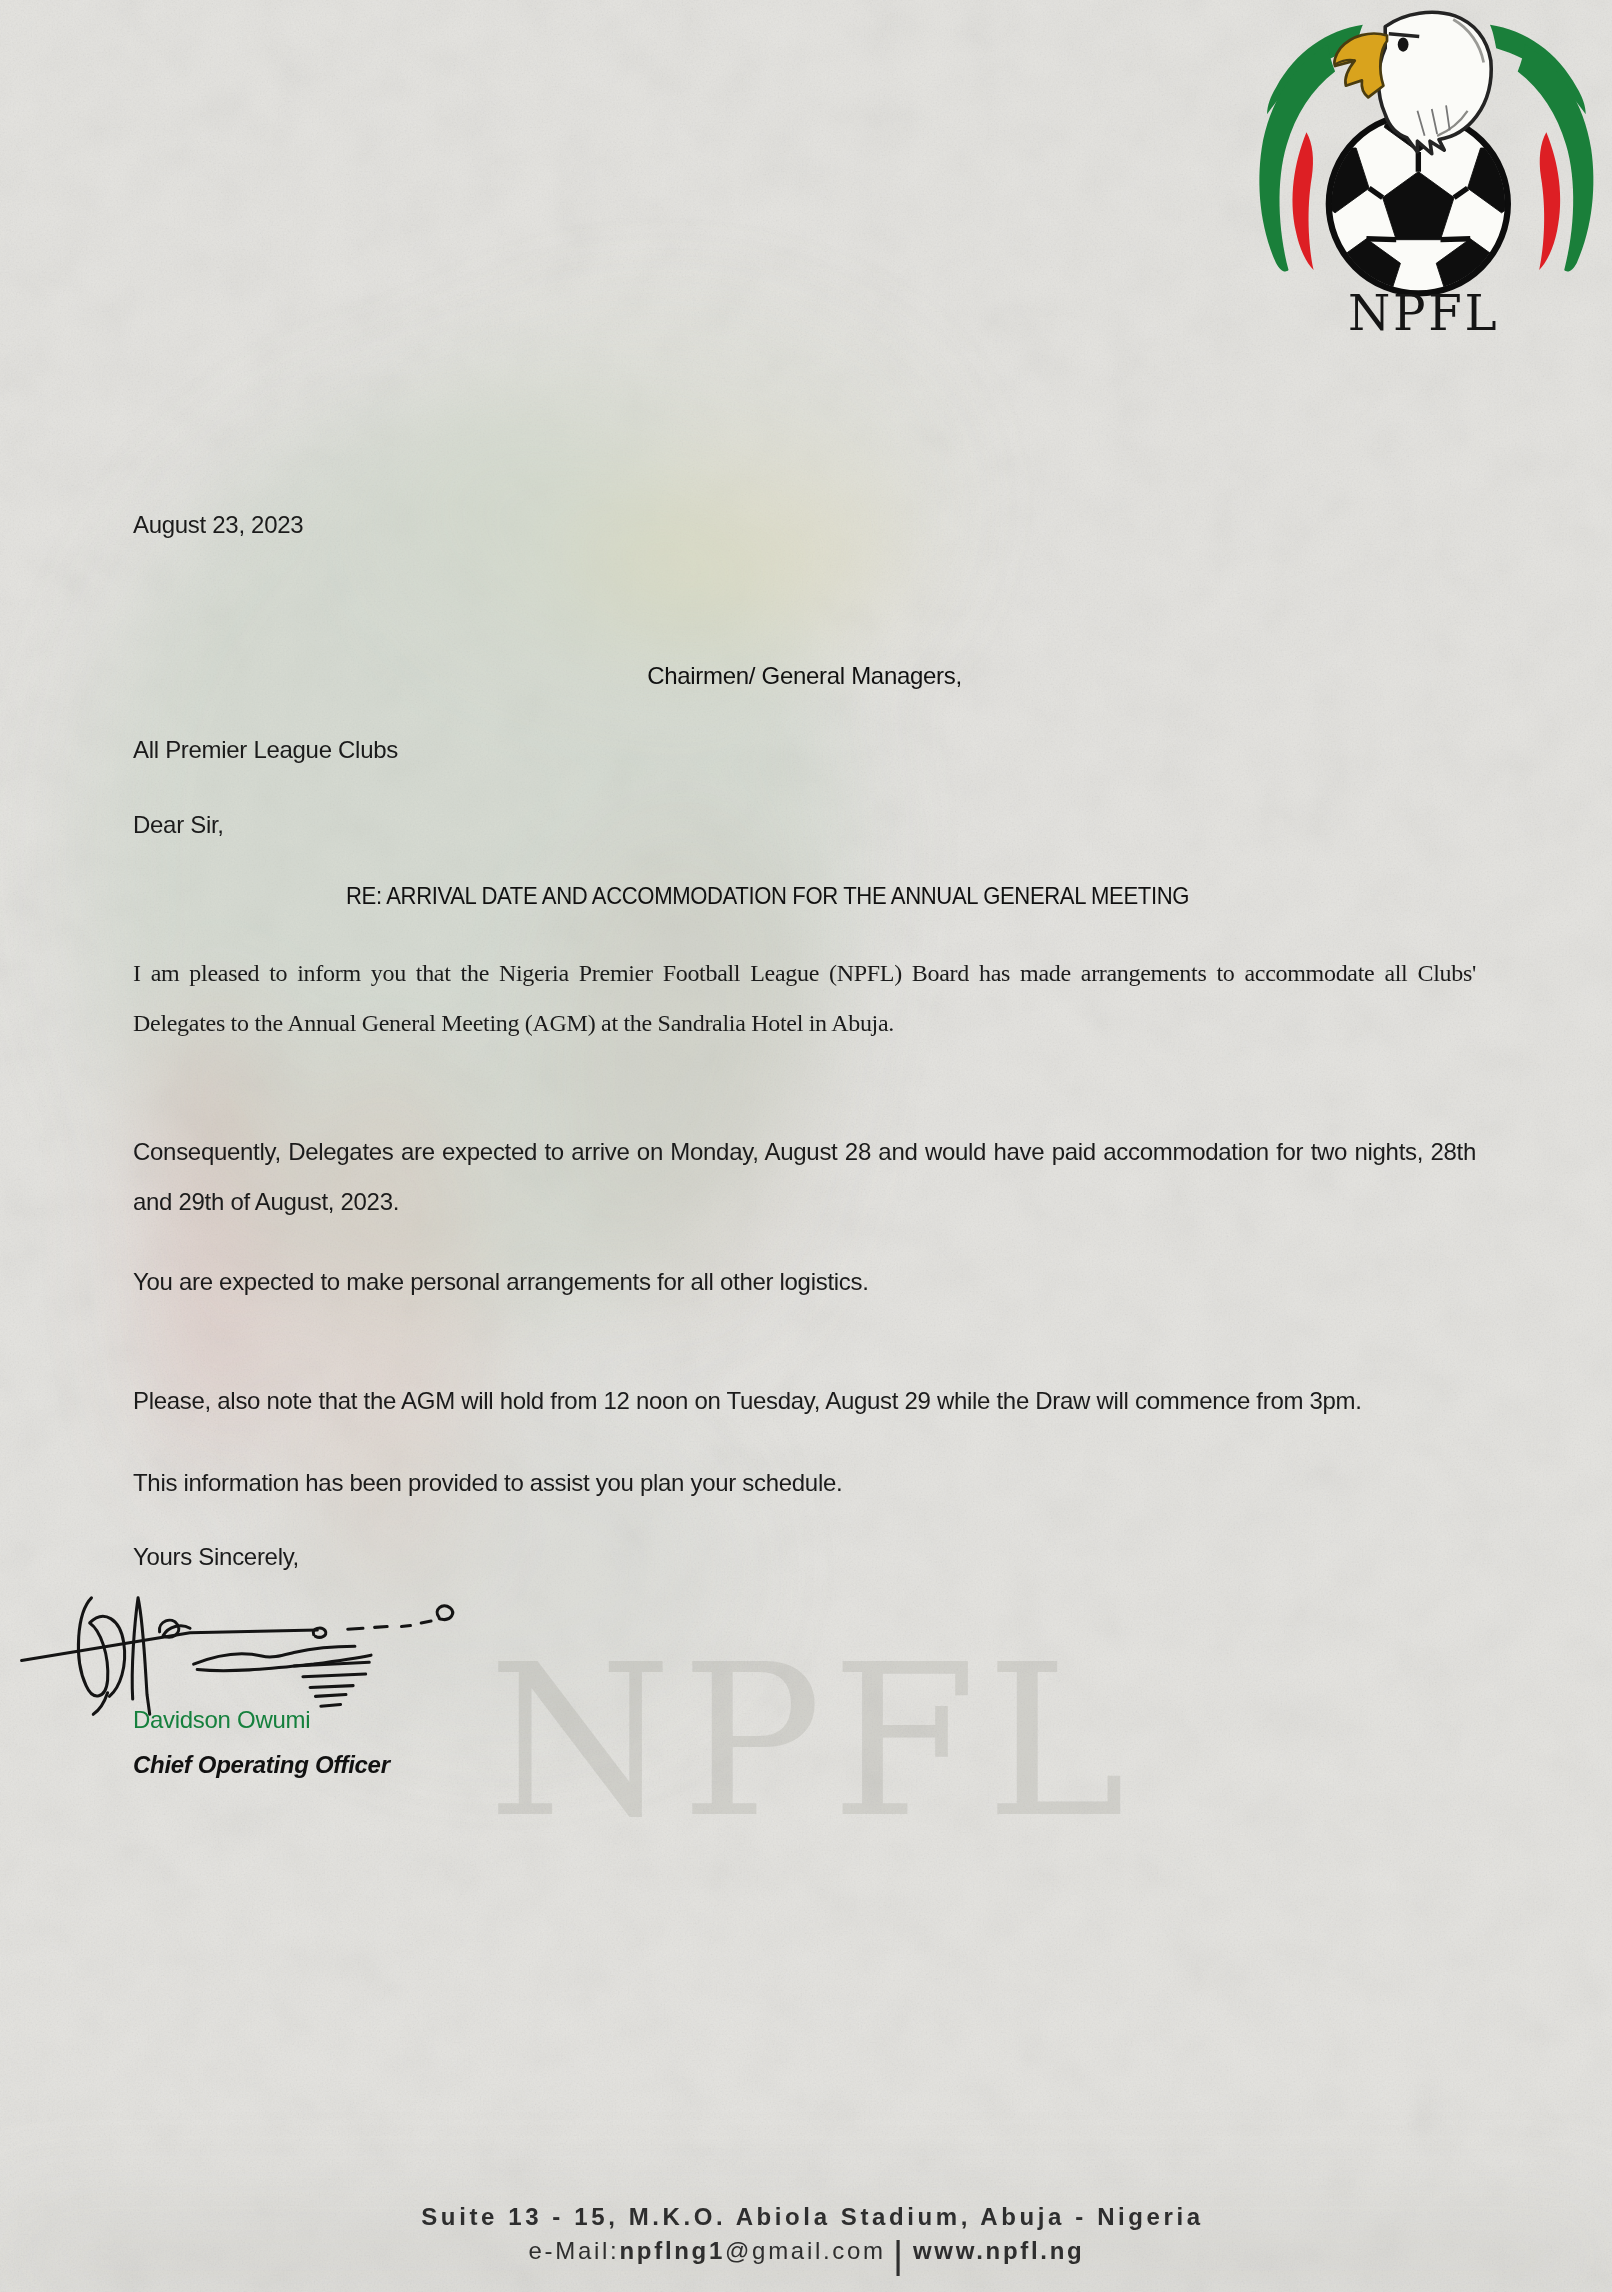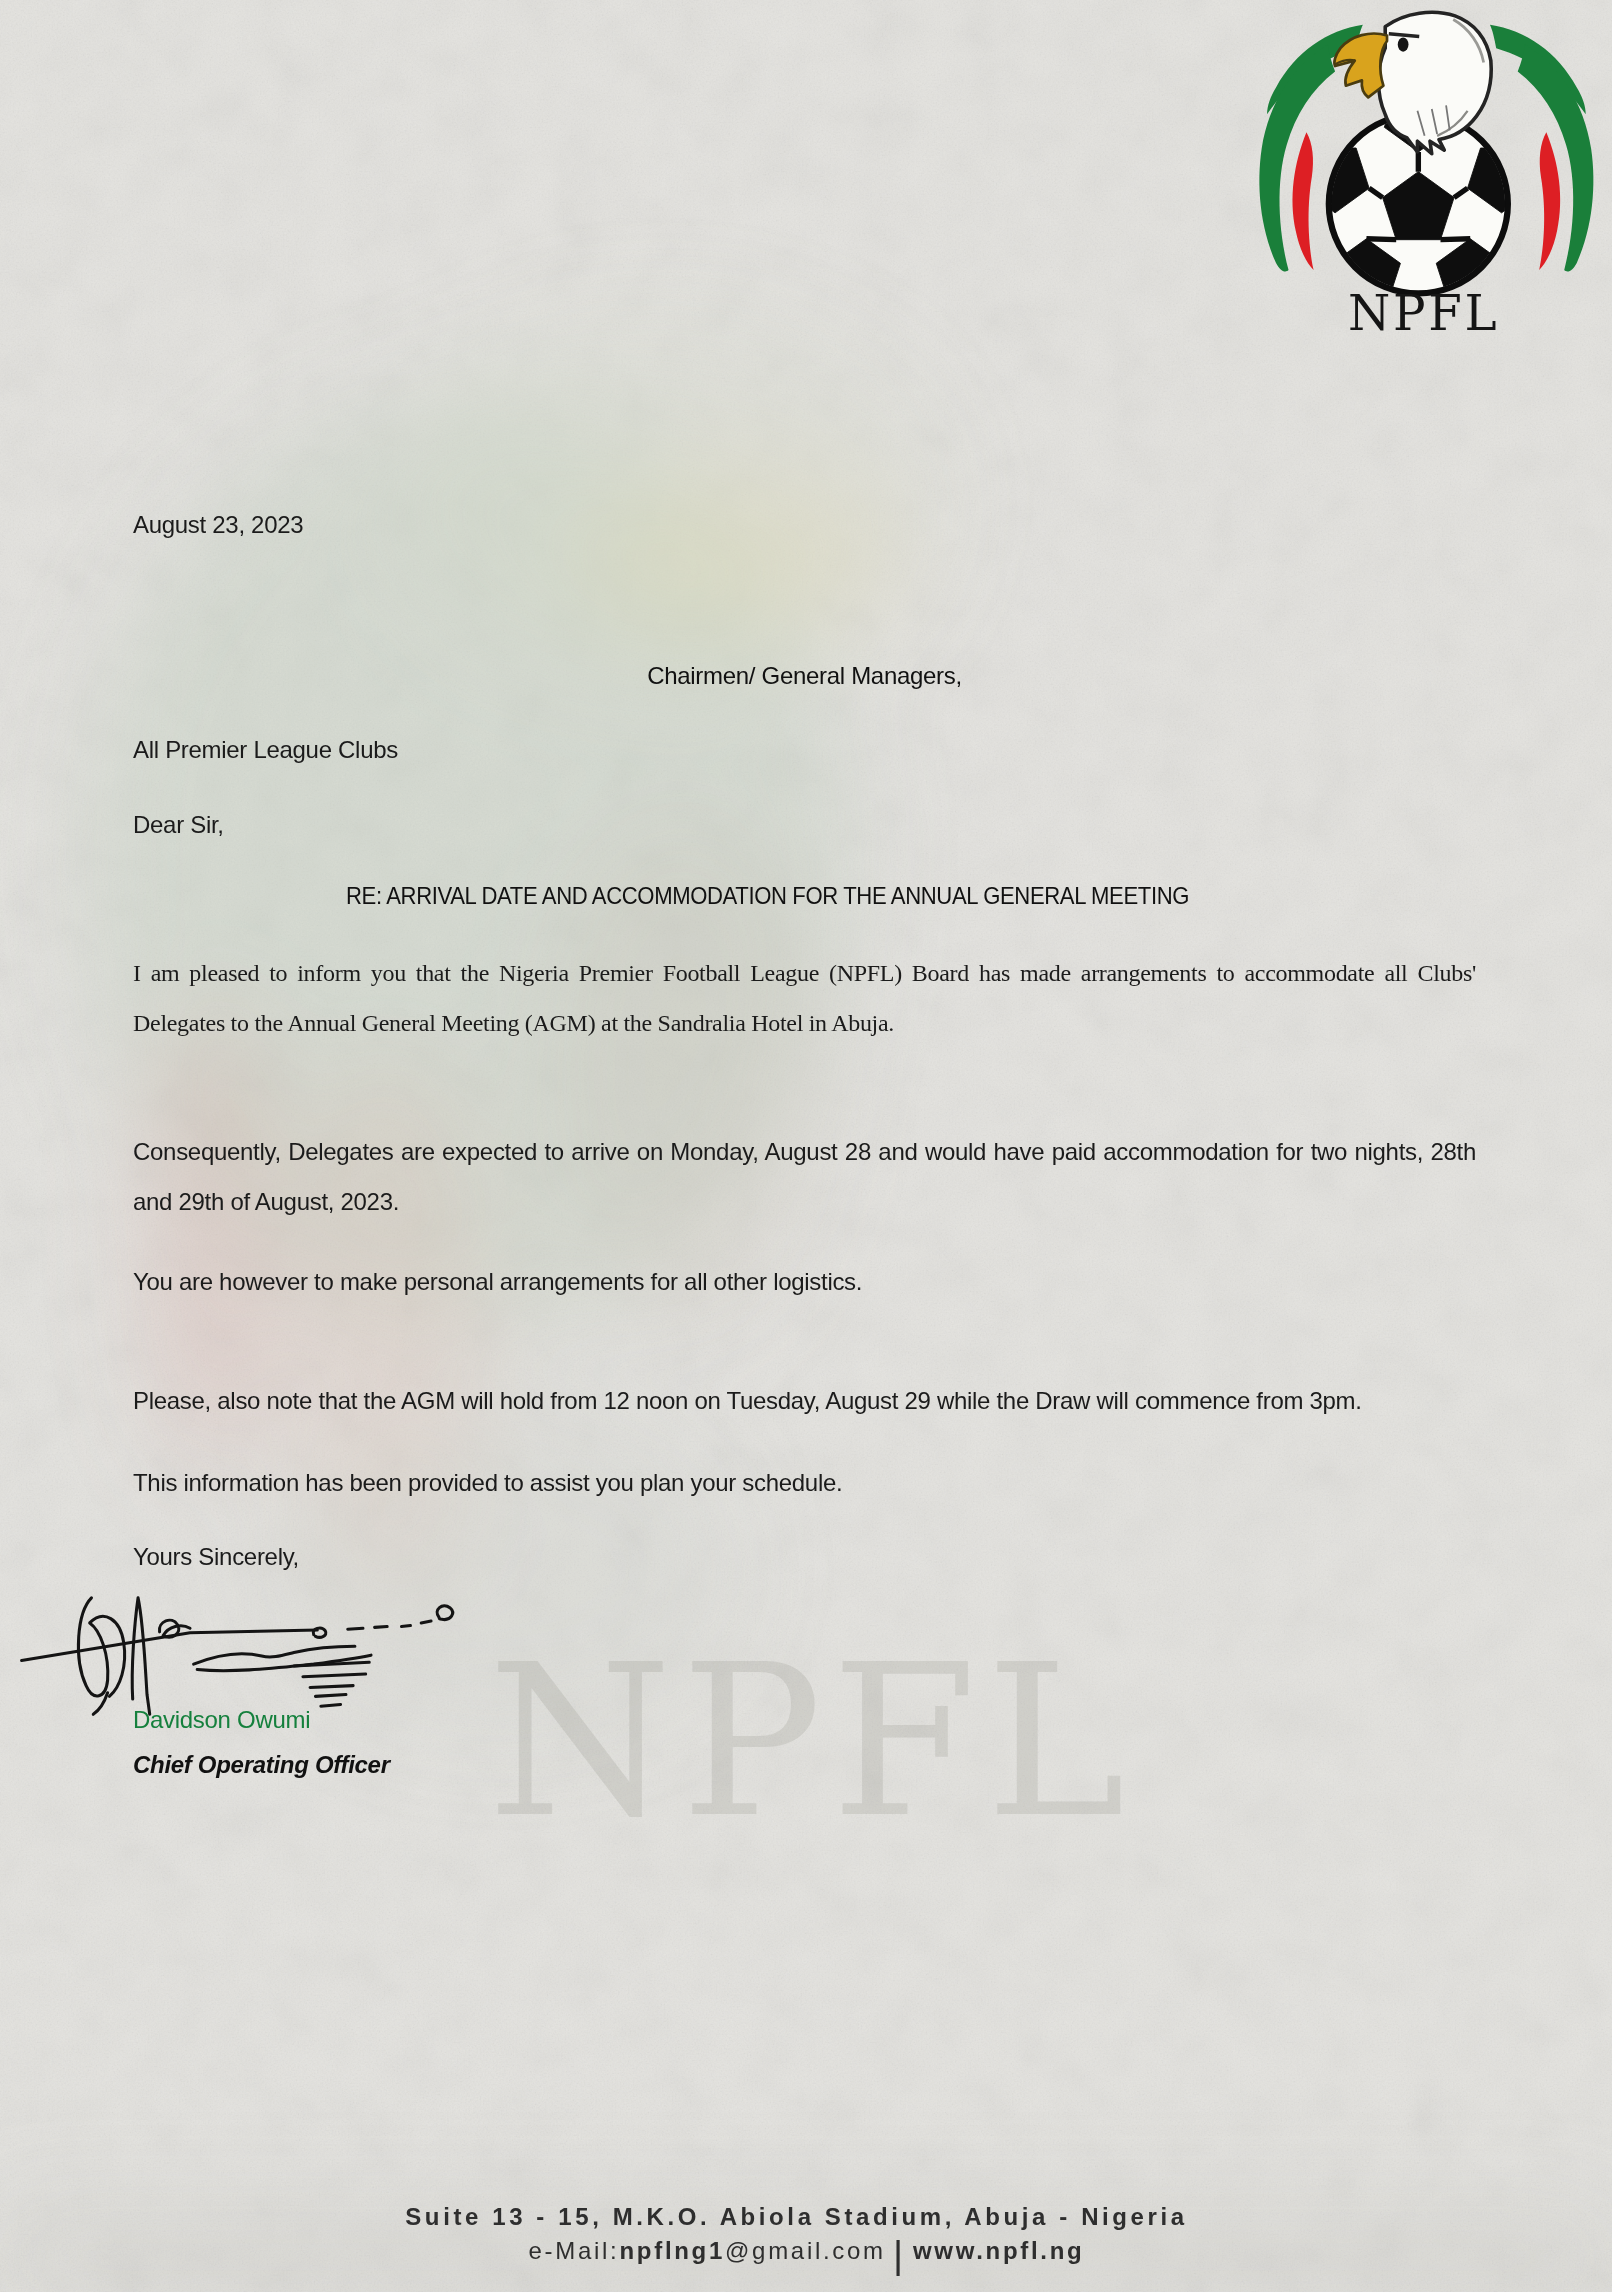--- a/index.html
+++ b/index.html
@@ -127,21 +127,21 @@
   <p class="block" style="top:500px;">August 23, 2023</p>
 
   <p class="block bold" style="top:651px;">Chairmen/ General Managers,</p>
   <p class="block" style="top:725px;">All Premier League Clubs</p>
   <p class="block" style="top:800px;">Dear Sir,</p>
 
   <p class="block bold" style="top:871px;"><span class="subject" style="display:inline-block;">RE: ARRIVAL DATE AND ACCOMMODATION FOR THE ANNUAL GENERAL MEETING</span></p>
 
   <p class="block just" style="top:948px;font-family:Liberation Serif, serif;">I am pleased to inform you that the Nigeria Premier Football League (NPFL) Board has made arrangements to accommodate all Clubs' Delegates to the Annual General Meeting (AGM) at the Sandralia Hotel in Abuja.</p>
   <p class="block just" style="top:1127px;">Consequently, Delegates are expected to arrive on Monday, August 28 and would have paid accommodation for two nights, 28th and 29th of August, 2023.</p>
-  <p class="block just" style="top:1257px;">You are however to make personal arrangements for all other logistics.</p>
+  <p class="block just" style="top:1257px;">You are expected to make personal arrangements for all other logistics.</p>
   <p class="block just" style="top:1331px;margin-top:45px;">Please, also note that the AGM will hold from 12 noon on Tuesday, August 29 while the Draw will commence from 3pm.</p>
   <p class="block just" style="top:1458px;">This information has been provided to assist you plan your schedule.</p>
 
   <p class="block" style="top:1532px;">Yours Sincerely,</p>
 
   <div class="sig-box">
     <svg viewBox="0 0 500 155" xmlns="http://www.w3.org/2000/svg">
       <g fill="none" stroke="#141414" stroke-width="3.4" stroke-linecap="round" stroke-linejoin="round">
         <path d="M4 82 L 192 51 L 334 48"></path>
         <path d="M330 53 c -3 -7, 9 -10, 13 -4 c 3 5, -5 9, -11 6"></path>
@@ -155,19 +155,19 @@
         <path d="M196 86 C 226 74, 252 72, 272 77 C 284 80, 296 76, 308 73 C 330 68, 352 66, 376 66"></path>
         <path d="M200 92 C 240 96, 290 90, 330 86 C 352 83, 374 80, 394 76"></path>
         <path d="M308 88 L 392 84 M318 100 L 388 97 M326 112 L 374 110 M332 122 L 366 120 M338 133 L 360 131"></path>
       </g>
     </svg>
   </div>
 
   <p class="block signatory-name">Davidson Owumi</p>
   <p class="block signatory-title">Chief Operating Officer</p>
 
-  <div class="footer footer-line1 block" style="left:0;width:1593px;">Suite 13 - 15, M.K.O. Abiola Stadium, Abuja - Nigeria</div>
+  <div class="footer footer-line1 block" style="left:16px;width:1593px;">Suite 13 - 15, M.K.O. Abiola Stadium, Abuja - Nigeria</div>
   <div class="footer footer-line2 block" style="left:0;width:1613px;">
     <span>e-Mail:</span><span class="fb">npflng1</span><span>@gmail.com</span><span class="bar">|</span><span class="fb">www.npfl.ng</span>
   </div>
 
 </div>
 
 
 </body></html>

